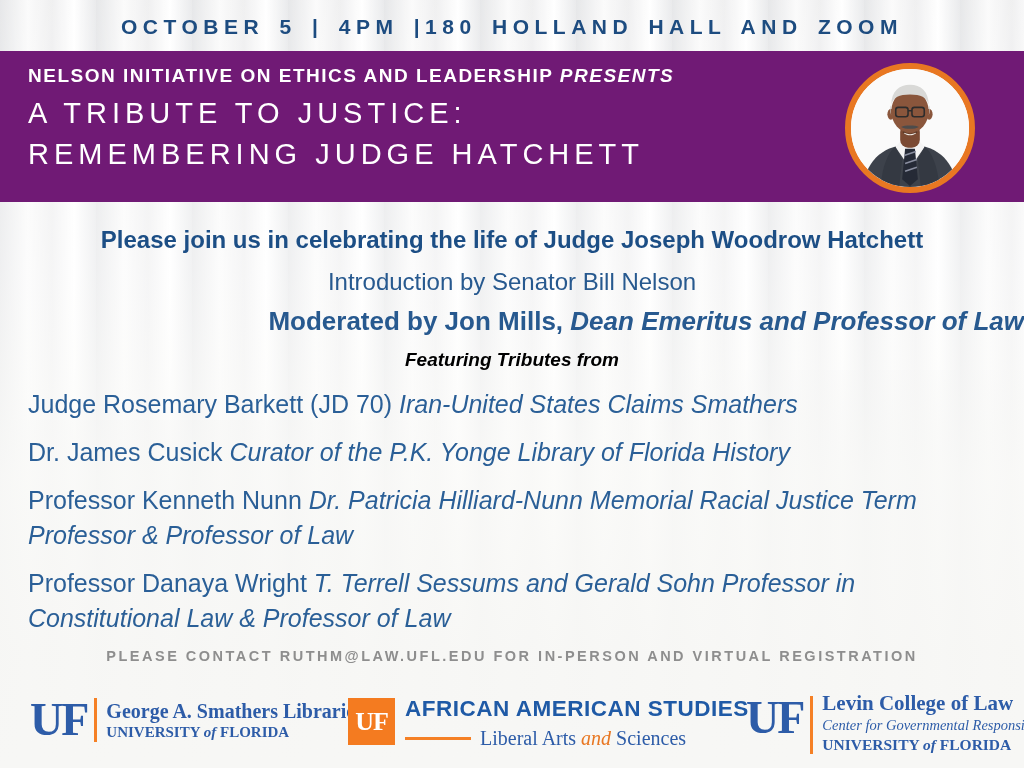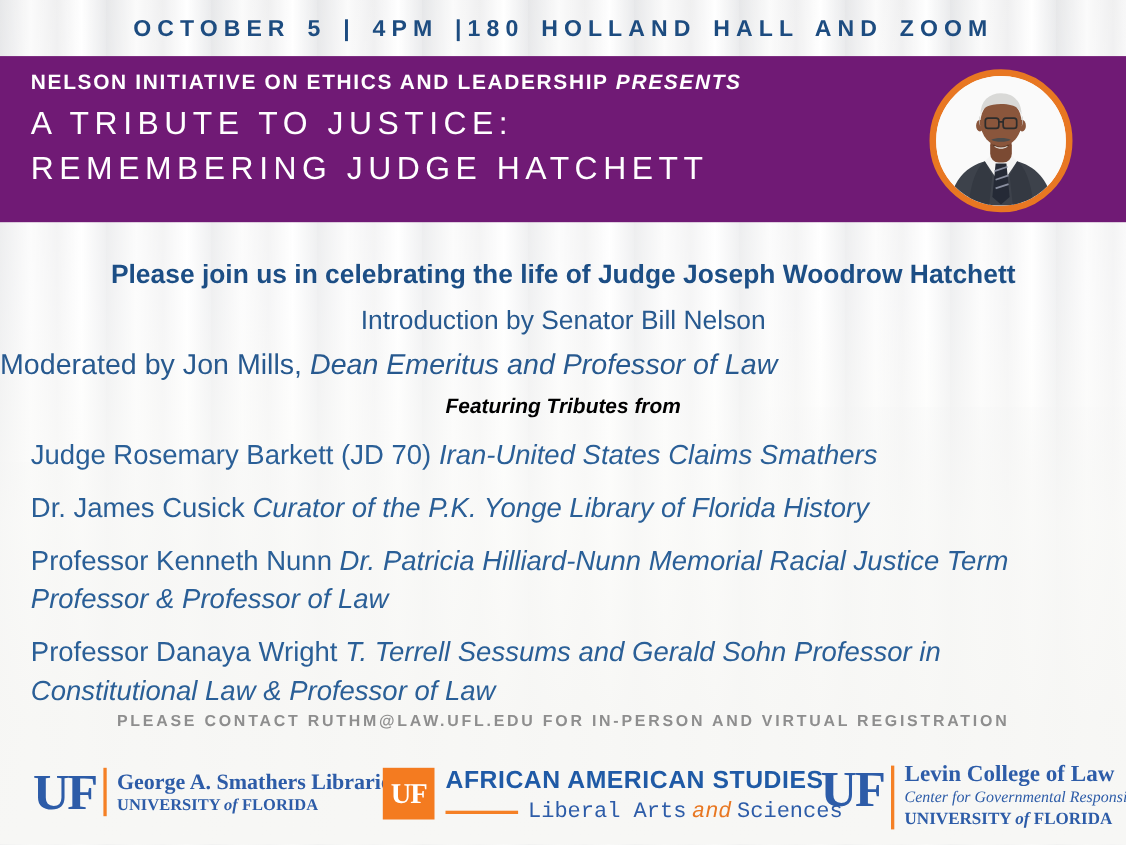--- a/index.html
+++ b/index.html
@@ -52,27 +52,27 @@
   .title2 { position:absolute; left:28px; top:87px;  font-size:29px; letter-spacing:5px; white-space:nowrap; }
 
   .photo {
     position:absolute; left:845px; top:12px;
     width:118px; height:118px; border-radius:50%;
     border:6px solid #e87722; background:#fafafa; overflow:hidden;
   }
   .photo svg { display:block; width:100%; height:100%; }
 
   
-  .copy { position:absolute; left:0; top:202px; width:1024px; color:#27598f; }
+  .copy { position:absolute; left:0; top:192px; width:1024px; color:#27598f; }
   .intro-bold {
     margin-top:34px; text-align:center; color:#1c4e85;
     font-size:24px; font-weight:bold;
   }
   .line-center { text-align:center; font-size:24px; margin-top:14px; }
-  .line-moderated { text-align:left; font-size:26px; margin-top:10px; }
+  .line-moderated { text-align:right; font-size:26px; margin-top:10px;font-weight:bold; }
   .featuring { text-align:center; font-size:19px; font-style:italic; font-weight:bold; margin-top:12px; color:#000000; }
   .tributes { margin:16px 28px 0 28px; }
   .tribute { font-size:25px; line-height:35px; margin-bottom:13px; color:#2a5f97; }
   .t-title { font-style:italic; }
 
   .contact {
     position:absolute; left:0; top:648px; width:1024px;
     text-align:center; color:#8e8e8e; font-weight:bold;
     font-size:14.5px; letter-spacing:2.5px; white-space:nowrap;
   }
@@ -94,21 +94,21 @@
   .uf-square {
     width:47px; height:47px; background:#f47b20; flex:none; margin-top:2px;
     display:flex; align-items:center; justify-content:center;
   }
   .uf-square span {
     font-family:"Liberation Serif", serif; font-weight:bold;
     font-size:26px; color:#ffffff; letter-spacing:-1px;
   }
   .aas-text { margin-left:10px; }
   .aas-title { font-size:22.5px; font-weight:bold; letter-spacing:0.5px; color:#1f5aa6; white-space:nowrap; }
-  .aas-sub { margin-top:5px; font-family:Liberation Mono, monospace; font-size:20px; display:flex; align-items:center; white-space:nowrap; }
+  .aas-sub { margin-top:5px; font-family:Liberation Serif, serif; font-size:20px; display:flex; align-items:center; white-space:nowrap; }
   .aas-dash { display:inline-block; width:66px; height:3px; background:#f58025; margin-right:9px; }
   .aas-sub i { color:#e87722; margin:0 5px; }
 
   .logo-levin { left:746px; top:4px; align-items:flex-start; }
   .logo-levin .uf-mark { margin-top:4px; }
   .logo-levin .vbar { height:58px; margin-top:4px; }
   .logo-levin .l1 { font-family:"Liberation Serif", serif; font-weight:bold; font-size:21px; line-height:23px; white-space:nowrap; }
   .logo-levin .l2 { font-family:"Liberation Serif", serif; font-style:italic; font-size:14.5px; line-height:20px; white-space:nowrap; }
   .logo-levin .l3 { font-family:"Liberation Serif", serif; font-weight:bold; font-size:15.5px; line-height:20px; white-space:nowrap; }
   .iof { font-style:italic; }

